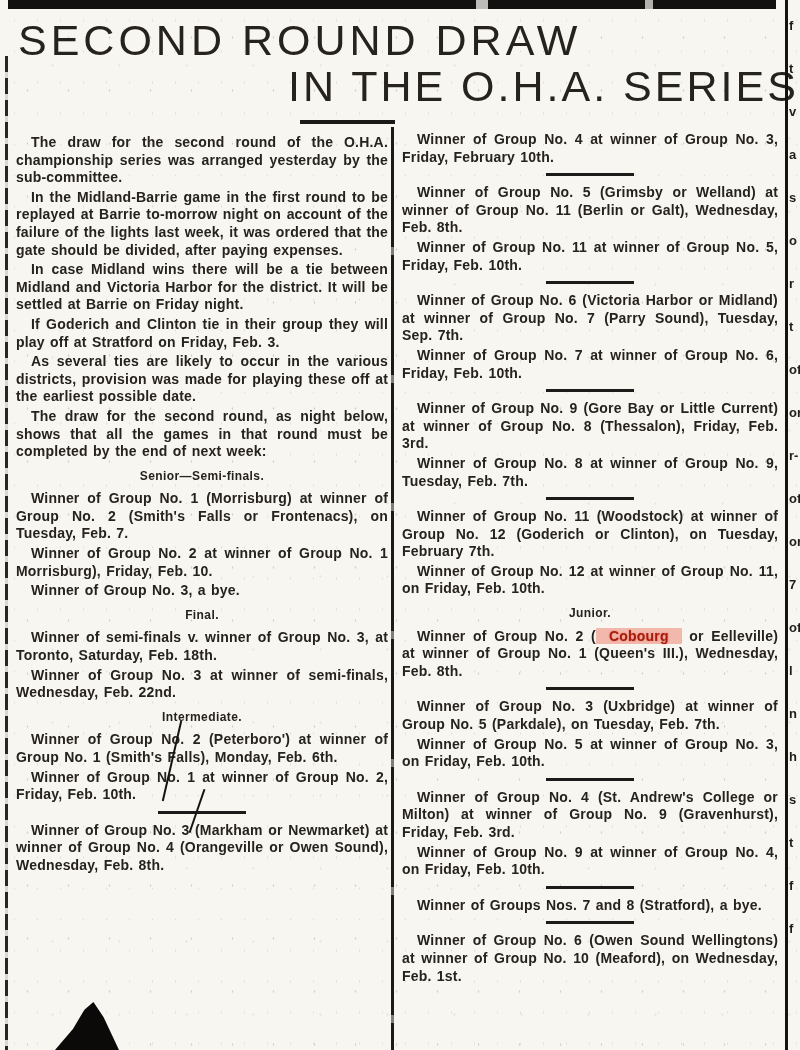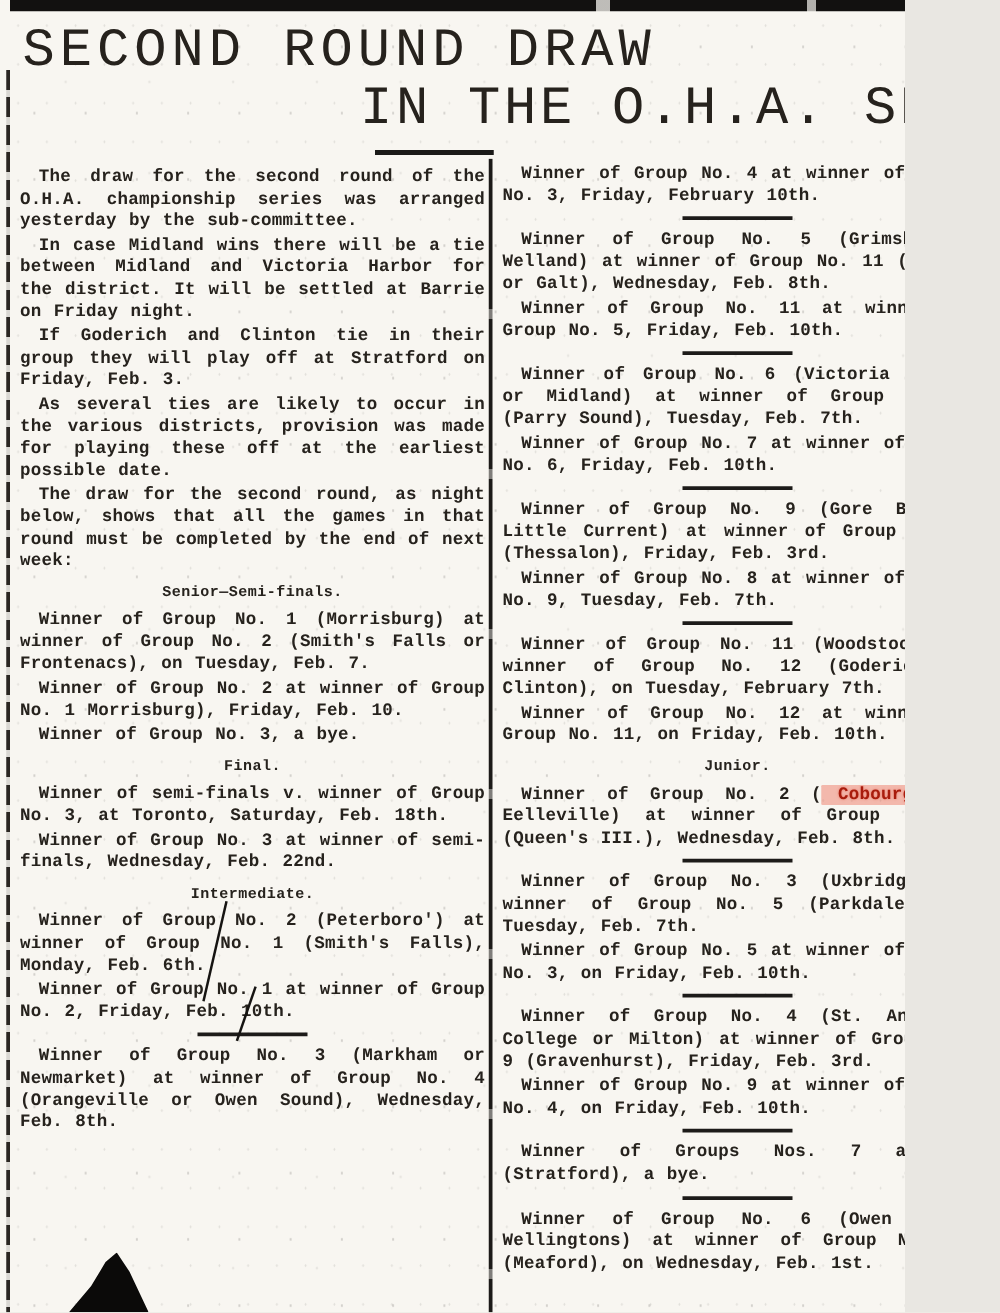--- a/index.html
+++ b/index.html
@@ -1,25 +1,25 @@
 <!DOCTYPE html>
 <html><head>
 <meta charset="utf-8">
 <style>
   html,body{margin:0;padding:0;background:#e9e7e2;}
   .page{
-    position:relative;width:724px;height:1050px;overflow:hidden;
+    position:relative;width:800px;height:1050px;overflow:hidden;
     background-color:#f8f6f1;
     background-image:
       radial-gradient(rgba(20,16,12,.16) .6px, transparent 1.1px),
       radial-gradient(rgba(20,16,12,.10) .5px, transparent 1px),
       radial-gradient(rgba(20,16,12,.07) .8px, transparent 1.3px);
     background-size:41px 53px,23px 31px,67px 73px;
     background-position:7px 11px,3px 5px,19px 29px;
-    font-family:Liberation Mono, monospace;
+    font-family:Liberation Sans, sans-serif;
     color:#26221d;
   }
   .topbar{position:absolute;left:8px;top:0;width:768px;height:9px;
     background:linear-gradient(90deg,#121110 0 61%,rgba(18,17,16,.25) 61% 62.5%,#121110 62.5% 83%,rgba(18,17,16,.3) 83% 84%,#121110 84% 100%);}
   .headline1{position:absolute;left:18px;top:16px;font-size:43px;letter-spacing:4px;font-weight:500;white-space:nowrap;}
   .headline2{position:absolute;left:288px;top:62px;font-size:43px;letter-spacing:3px;font-weight:500;white-space:nowrap;}
   .headline-underline{position:absolute;left:300px;top:120px;width:95px;height:4px;background:#1b1a18;}
   .page-left-rule{position:absolute;left:5px;top:56px;width:3px;height:994px;
     background:repeating-linear-gradient(180deg,#2a2622 0 16px,rgba(42,38,34,.15) 16px 22px);}
   .col-rule{position:absolute;left:391px;top:127px;width:3px;height:923px;
@@ -73,20 +73,21 @@
 l
 n
 h
 s
 t
 f
 f</div>
 
   <div class="col col-left">
     <p>The draw for the second round of the O.H.A. championship series was arranged yesterday by the sub-committee.</p>
+    <p>In the Midland-Barrie game in the first round to be replayed at Barrie to-morrow night on account of the failure of the lights last week, it was ordered that the gate should be divided, after paying expenses.</p>
     <p>In case Midland wins there will be a tie between Midland and Victoria Harbor for the district.  It will be settled at Barrie on Friday night.</p>
     <p>If Goderich and Clinton tie in their group they will play off at Stratford on Friday, Feb. 3.</p>
     <p>As several ties are likely to occur in the various districts, provision was made for playing these off at the earliest possible date.</p>
     <p>The draw for the second round, as night below, shows that all the games in that round must be completed by the end of next week:</p>
 
     <h3>Senior—Semi-finals.</h3>
     <p>Winner of Group No. 1 (Morrisburg) at winner of Group No. 2 (Smith's Falls or Frontenacs), on Tuesday, Feb. 7.</p>
     <p>Winner of Group No. 2 at winner of Group No. 1 Morrisburg), Friday, Feb. 10.</p>
     <p>Winner of Group No. 3, a bye.</p>
 
@@ -100,21 +101,21 @@
     <div class="rule"></div>
     <p>Winner of Group No. 3 (Markham or Newmarket) at winner of Group No. 4 (Orangeville or Owen Sound), Wednesday, Feb. 8th.</p>
   </div>
 
   <div class="col col-right">
     <p>Winner of Group No. 4 at winner of Group No. 3, Friday, February 10th.</p>
     <div class="rule"></div>
     <p>Winner of Group No. 5 (Grimsby or Welland) at winner of Group No. 11 (Berlin or Galt), Wednesday, Feb. 8th.</p>
     <p>Winner of Group No. 11 at winner of Group No. 5, Friday, Feb. 10th.</p>
     <div class="rule"></div>
-    <p>Winner of Group No. 6 (Victoria Harbor or Midland) at winner of Group No. 7 (Parry Sound), Tuesday, Feb. 7th.</p>
+    <p>Winner of Group No. 6 (Victoria Harbor or Midland) at winner of Group No. 7 (Parry Sound), Tuesday, Sep. 7th.</p>
     <p>Winner of Group No. 7 at winner of Group No. 6, Friday, Feb. 10th.</p>
     <div class="rule"></div>
     <p>Winner of Group No. 9 (Gore Bay or Little Current) at winner of Group No. 8 (Thessalon), Friday, Feb. 3rd.</p>
     <p>Winner of Group No. 8 at winner of Group No. 9, Tuesday, Feb. 7th.</p>
     <div class="rule"></div>
     <p>Winner of Group No. 11 (Woodstock) at winner of Group No. 12 (Goderich or Clinton), on Tuesday, February 7th.</p>
     <p>Winner of Group No. 12 at winner of Group No. 11, on Friday, Feb. 10th.</p>
 
     <h3>Junior.</h3>
     <p><span>Winner of Group No. 2 (</span><span class="hl">Cobourg</span><span> or Eelleville) at winner of Group No. 1 (Queen's III.), Wednesday, Feb. 8th.</span></p>

